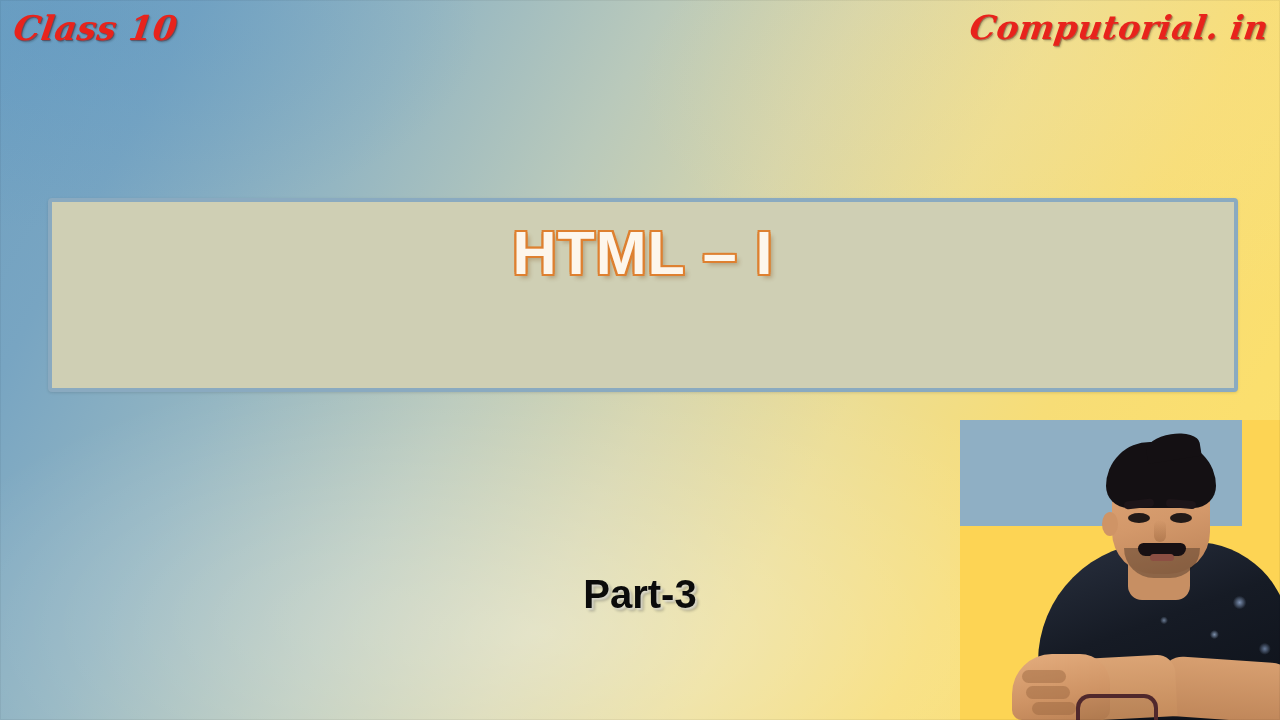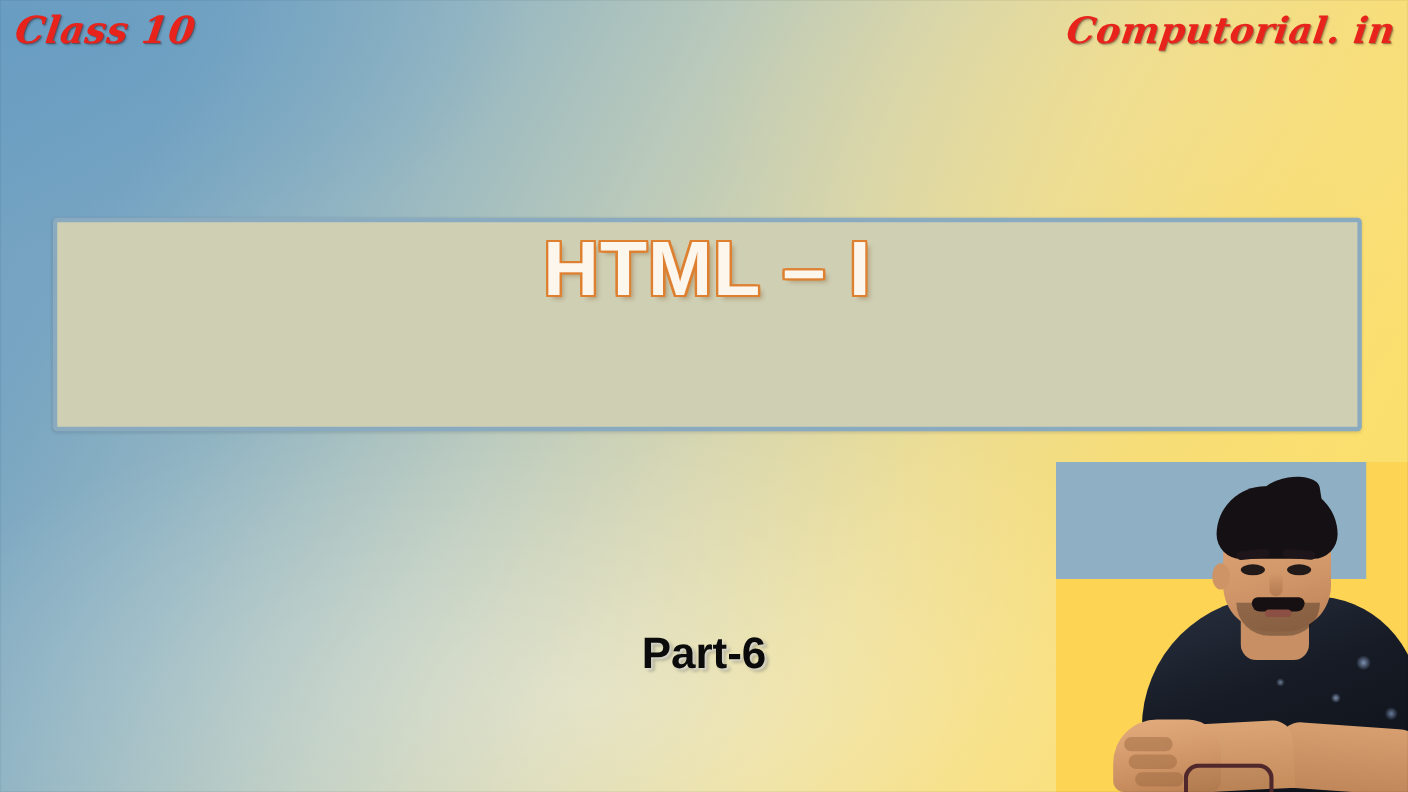--- a/index.html
+++ b/index.html
@@ -122,21 +122,21 @@
       -2px -2px 0 #de8030,
        2px -2px 0 #de8030,
       -2px  2px 0 #de8030,
        2px  2px 0 #de8030,
        0px -2px 0 #de8030,
        0px  2px 0 #de8030,
       -2px  0px 0 #de8030,
        2px  0px 0 #de8030,
        4px  4px 4px rgba(120,70,20,0.32);
   }
-  #title-line-1 { font-size: 70px; }
+  #title-line-1 { font-size: 61px; margin-top: 14px; }
   #title-line-2 { font-size: 70px; margin-top: 2px; }
 
   
   #part-label {
     position: absolute;
     left: 0;
     right: 0;
     top: 572px;
     text-align: center;
     font-family: "Liberation Sans", sans-serif;
@@ -340,21 +340,21 @@
   <div class="brand" id="brand-class">Class 10</div>
   <div class="brand" id="brand-site">Computorial. in</div>
 
 
   <div id="title-plate">
     <div id="title-lines">
       <div class="title-line" id="title-line-1">HTML – I</div>
     </div>
   </div>
 
-  <div id="part-label">Part-6</div>
+  <div id="part-label">Part-3</div>
 
   <div id="presenter">
     <div id="presenter-backdrop"></div>
     <div id="presenter-backdrop-right"></div>
 
     <div class="p-shape" id="p-torso"></div>
     <div class="p-shape" id="p-torso-speck"></div>
     <div class="p-shape" id="p-neck"></div>
     <div class="p-shape" id="p-head"></div>
     <div class="p-shape" id="p-ear"></div>

